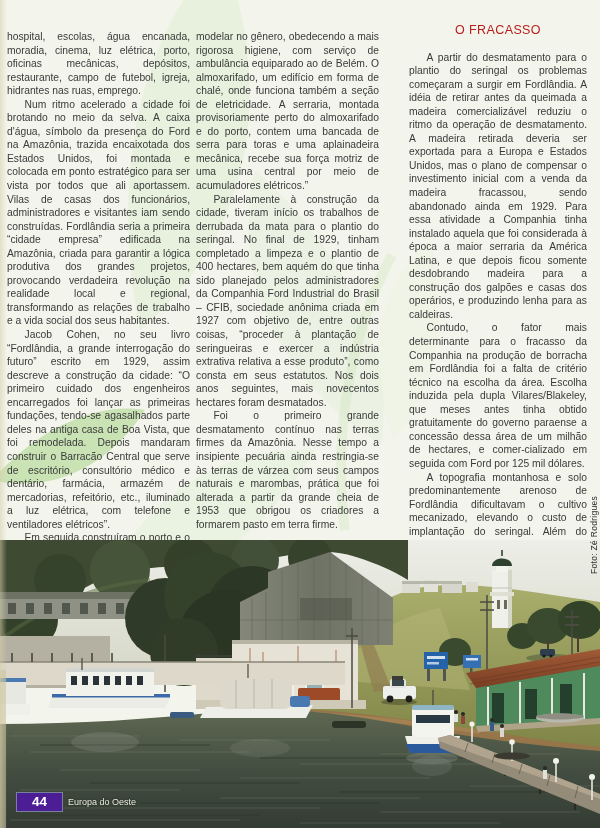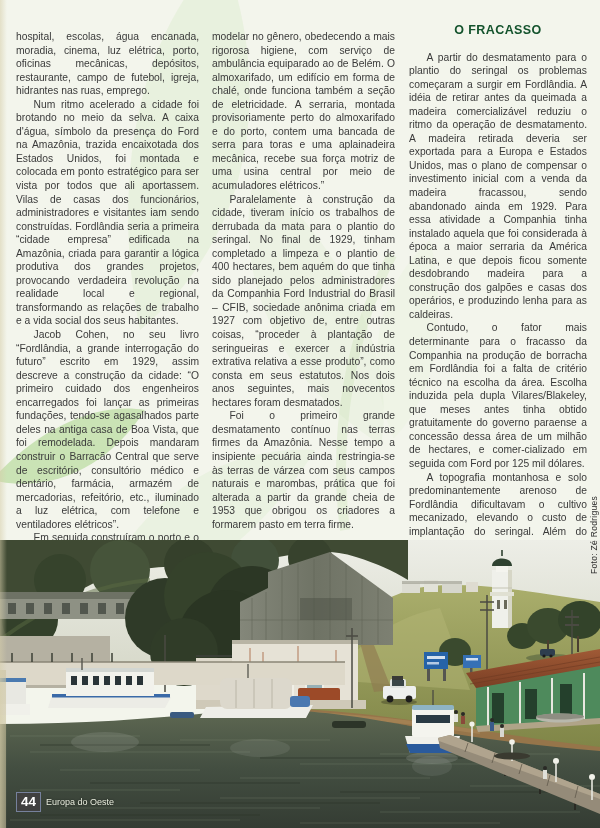--- a/index.html
+++ b/index.html
@@ -7,34 +7,34 @@
     width:600px;height:828px;position:relative;overflow:hidden;
     background:#f3f5ec;
     font-family:"Liberation Sans", sans-serif;
   }
   
   .page-edge{position:absolute;left:0;top:0;width:7px;height:828px;z-index:6;
     background:linear-gradient(90deg,rgba(214,206,170,.55),rgba(214,206,170,0));pointer-events:none}
   .wm{position:absolute;left:0;top:0;z-index:0;pointer-events:none}
   .col{position:absolute;top:30px;width:183px;height:514px;overflow:hidden;
     color:#3a3a3a;font-size:10.3px;line-height:13.55px;text-align:justify;z-index:2}
-  #col1{left:16px}
-  #col2{left:212px}
+  #col1{left:7px}
+  #col2{left:196px}
   #col3{left:409px;top:24px;height:524px;width:178px}
   .col p{margin:0;text-indent:1.7em}
   .col p.noind{text-indent:0}
-  .frac{font-size:12.5px;font-weight:bold;color:#14532d;text-align:center;
+  .frac{font-size:12.5px;font-weight:normal;color:#b91c1c;text-align:center;
     margin:0 0 13px 0;letter-spacing:.4px}
   .photo{position:absolute;left:0;top:540px;width:600px;height:288px;z-index:3;display:block}
   .credit{position:absolute;z-index:4;right:1px;top:464px;height:110px;
     color:#2d2d2d;font-size:8.5px;letter-spacing:.3px;
     writing-mode:vertical-rl;transform:rotate(180deg);white-space:nowrap}
   .footer{position:absolute;z-index:5;left:16px;top:792px;display:flex;align-items:center;gap:5px}
-  .pagenum{background:#404040;color:#ffffff;font-weight:bold;font-size:13.5px;
-    padding:2px 4px;border:1px solid #76819c;line-height:1}
+  .pagenum{background:#4c1d95;color:#ffffff;font-weight:bold;font-size:13.5px;
+    padding:2px 15px;border:1px solid #76819c;line-height:1}
   .mag{color:#e9edde;font-size:9px;text-shadow:0 0 2px rgba(0,0,0,.6)}
 </style>
 </head>
 <body>
 
 <div class="page-edge"></div>
 
 <svg class="wm" width="600" height="828" viewBox="0 0 600 828" aria-hidden="true">
   <defs>
     <path id="leaf" d="M0,0 C8,-70 42,-125 85,-145 C88,-82 60,-24 0,0 Z"></path>

